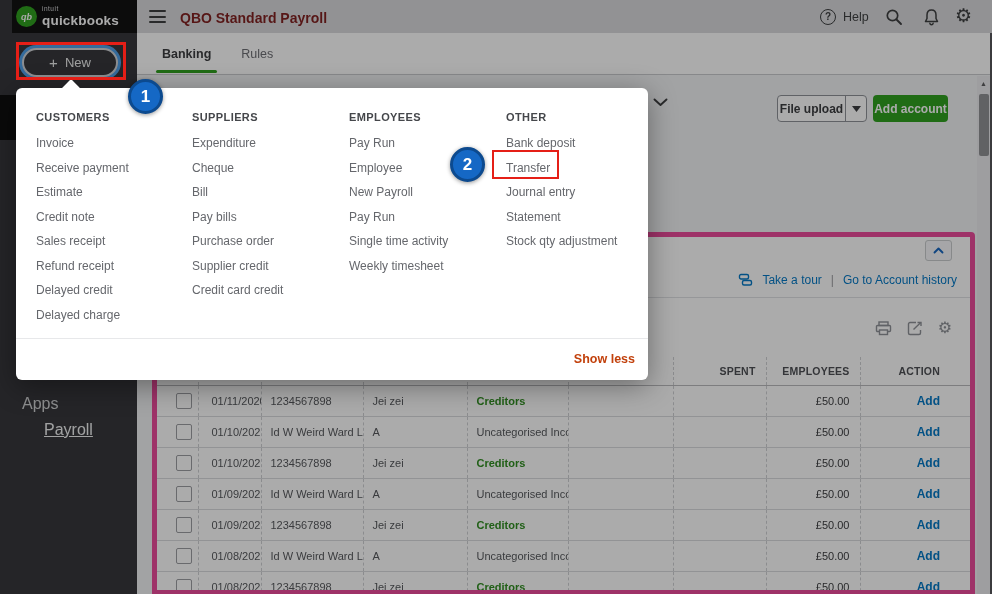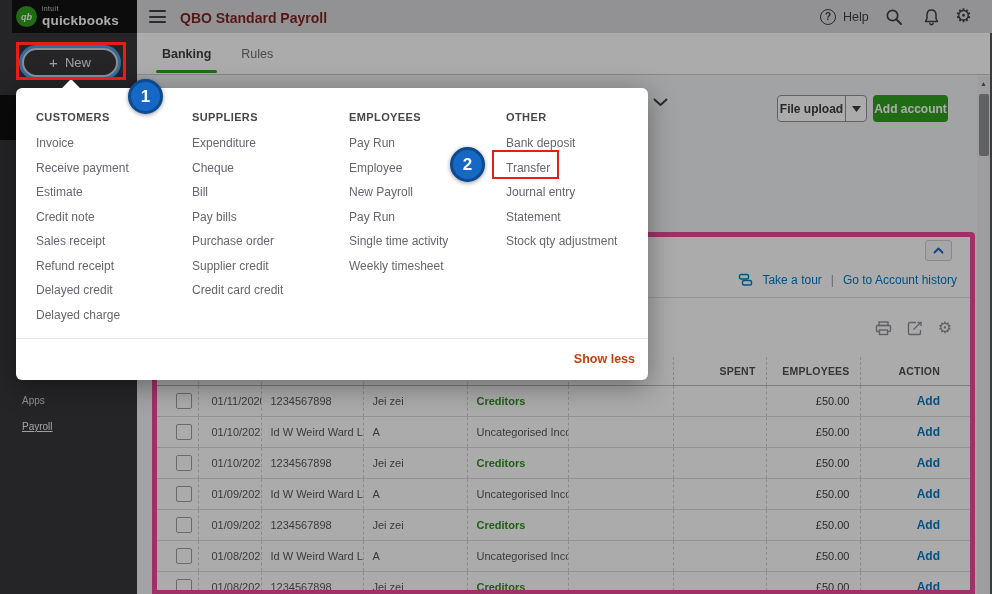--- a/index.html
+++ b/index.html
@@ -16,23 +16,23 @@
                  justify-content:center; flex:0 0 auto; }
   .brand-text { margin-left:5px; color:#fff; line-height:1; }
   .brand-intuit { font-size:6.5px; letter-spacing:.5px; display:block; margin-bottom:1px; color:#d8d9da; }
   .brand-name { font-size:13.5px; font-weight:bold; letter-spacing:.2px; display:block; }
   .side-highlight { position:absolute; left:0; top:95px; width:16px; height:45px; background:#0b0b0c; }
   .new-button { position:absolute; left:22px; top:48px; width:96px; height:29px; border-radius:15px;
                 background:#343539; border:2px solid #cfd2d6; color:#eceded; font-size:13px;
                 display:flex; align-items:center; justify-content:center; gap:7px;
                 box-shadow:0 0 0 3px #4d9fe8; cursor:pointer; }
   .plus-icon { font-size:15px; line-height:1; font-weight:400; }
-  .side-item { position:absolute; left:22px; font-size:10px; color:#d2d3d5; cursor:pointer; }
+  .side-item { position:absolute; left:22px; font-size:16px; color:#d2d3d5; cursor:pointer; }
   .side-apps { top:395px; }
-  .side-payroll { top:421px; text-decoration:underline; color:#f0f1f2; }
+  .side-payroll { top:421px; text-decoration:underline; color:#f0f1f2;margin-left:22px; }
 
   
   .topbar { position:absolute; left:137px; top:0; width:855px; height:33px; background:#d9dadc; z-index:1; }
   .hamburger { position:absolute; left:12px; top:10px; width:17px; height:13px; cursor:pointer; }
   .hamburger span { display:block; height:2px; background:#3b3c3e; margin-bottom:3.5px; border-radius:1px; }
   .topbar-title { position:absolute; left:43px; top:10px; font-size:14px; font-weight:bold; color:#7f1d1d; }
   .help-group { position:absolute; left:683px; top:0; height:33px; display:flex; align-items:center; gap:7px; cursor:pointer; }
   .help-circle { width:16px; height:16px; border:1.5px solid #3b3c3e; border-radius:50%; color:#3b3c3e;
                  font-size:10px; font-weight:bold; display:flex; align-items:center; justify-content:center; }
   .help-label { font-size:12.5px; color:#3b3c3e; }

